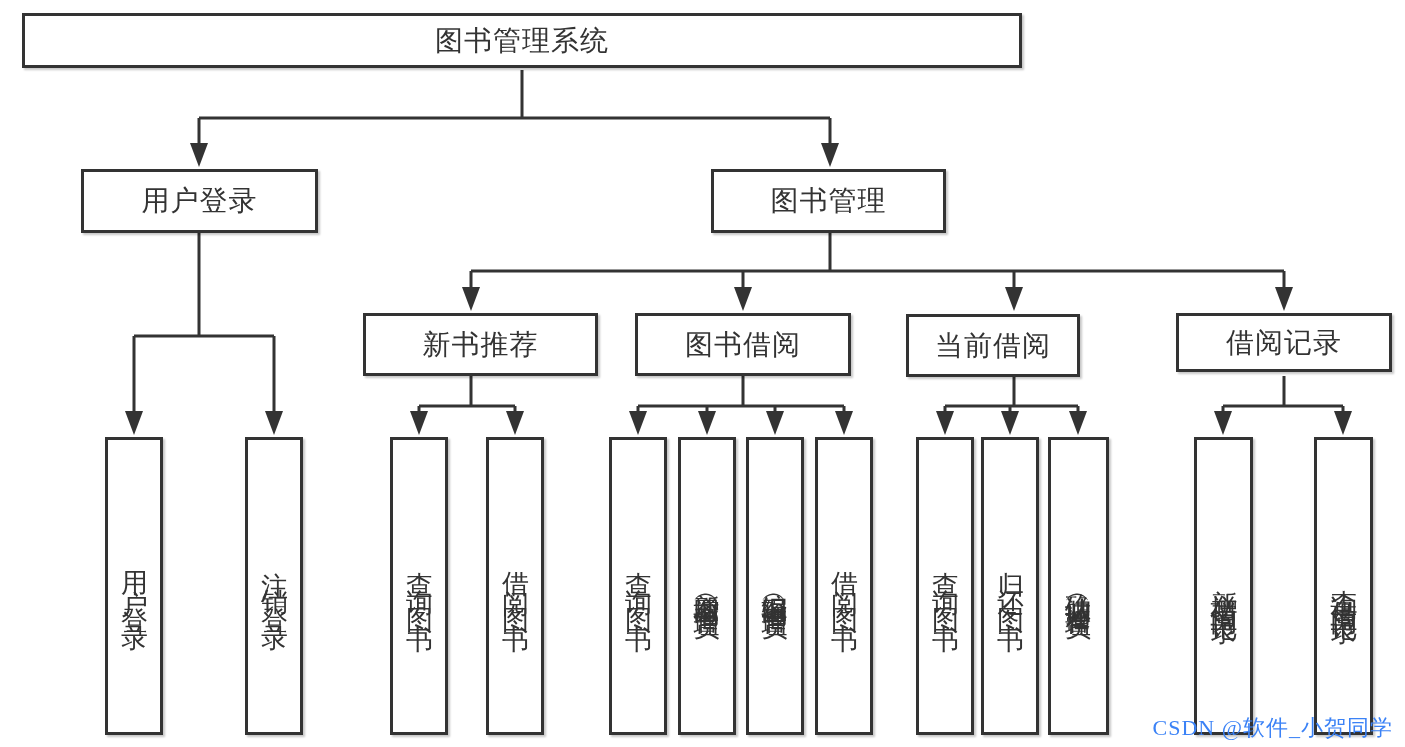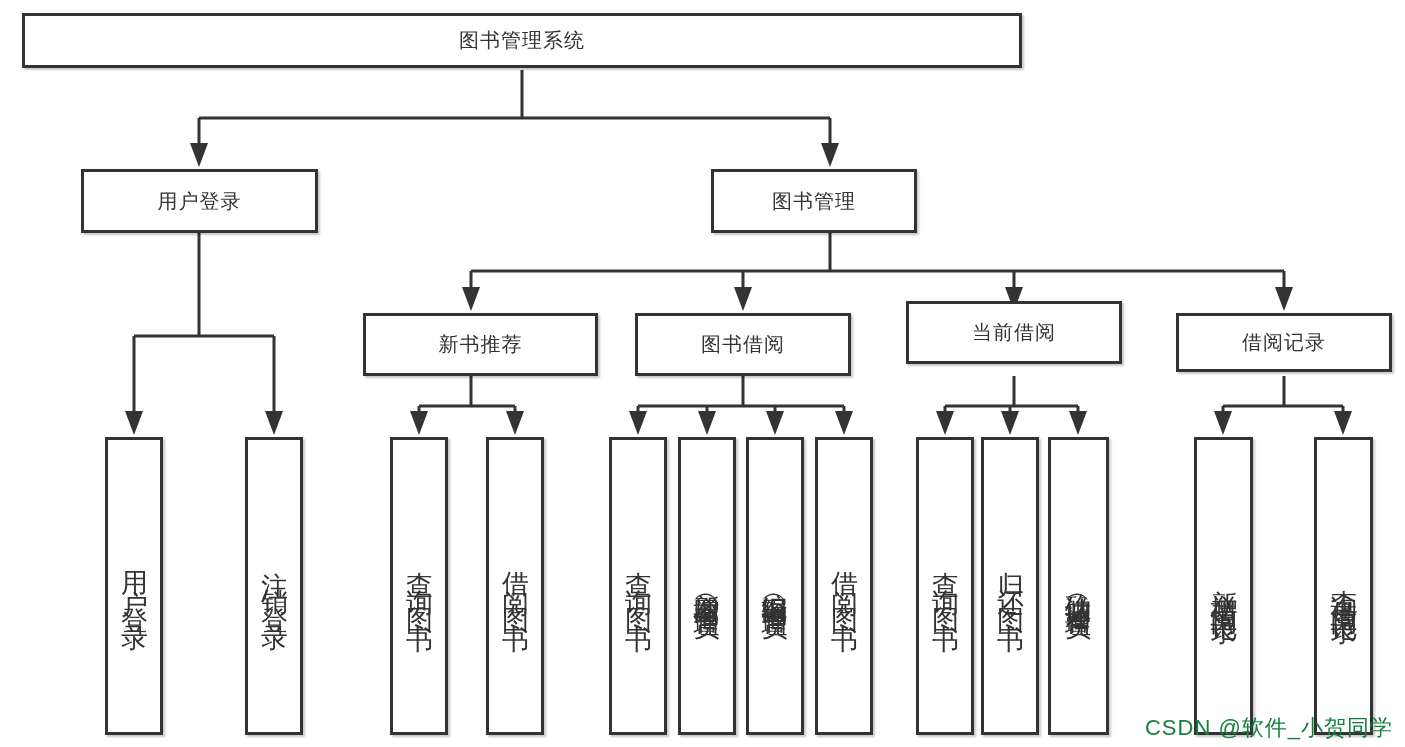--- a/index.html
+++ b/index.html
@@ -26,43 +26,43 @@
   .box {
     position: absolute;
     background: #ffffff;
     border: 3px solid #333333;
     box-shadow: 2px 2px 2px rgba(0,0,0,0.22);
     display: flex;
     align-items: center;
     justify-content: center;
     color: #333333;
     box-sizing: border-box;
-    font-size: 20px;
+    font-size: 28px;
     letter-spacing: 1px;
   }
   .leaf {
     font-size: 27px;
   }
   .leaf .vtext {
     writing-mode: vertical-rl;
     text-orientation: mixed;
     line-height: 1;
     white-space: nowrap;
   }
   .sp-wide .vtext { letter-spacing: 18px; }
   .sp-med  .vtext { letter-spacing: 6px;  }
   .sp-tight .vtext { letter-spacing: 3px; font-size: 26px; }
   .watermark {
     position: absolute;
     right: 12px;
     bottom: 4px;
     font-size: 22px;
-    color: #15803d;
+    color: #3b82f6;
     letter-spacing: 1px;
-    font-family: Liberation Sans, sans-serif;
+    font-family: Liberation Serif, serif;
   }
 </style>
 </head>
 <body>
 
 <div class="canvas">
 
   <svg class="connectors" viewBox="0 0 1405 747" xmlns="http://www.w3.org/2000/svg">
     <g stroke="#333333" stroke-width="3" fill="none">
 
@@ -102,25 +102,25 @@
       <polygon points="1001,411 1019,411 1010,435"></polygon>
       <polygon points="1069,411 1087,411 1078,435"></polygon>
       <polygon points="1214,411 1232,411 1223,435"></polygon>
       <polygon points="1334,411 1352,411 1343,435"></polygon>
     </g>
   </svg>
 
   <div class="box" style="left:22px; top:13px; width:1000px; height:55px;">图书管理系统</div>
 
   <div class="box" style="left:81px; top:169px; width:237px; height:64px;">用户登录</div>
-  <div class="box" style="left:711px; top:169px; width:206px; height:64px;">图书管理</div>
+  <div class="box" style="left:711px; top:169px; width:235px; height:64px;">图书管理</div>
 
   <div class="box" style="left:363px; top:313px; width:235px; height:63px;">新书推荐</div>
   <div class="box" style="left:635px; top:313px; width:216px; height:63px;">图书借阅</div>
-  <div class="box" style="left:906px; top:301px; width:216px; height:63px;">当前借阅</div>
+  <div class="box" style="left:906px; top:314px; width:174px; height:63px;">当前借阅</div>
   <div class="box" style="left:1176px; top:313px; width:216px; height:59px;">借阅记录</div>
 
   <div class="box leaf sp-wide" style="left:105px; top:437px; width:58px; height:298px;">
     <span class="vtext">用户登录</span>
   </div>
   <div class="box leaf sp-wide" style="left:245px; top:437px; width:58px; height:298px;">
     <span class="vtext">注销登录</span>
   </div>
 
   <div class="box leaf sp-wide" style="left:390px; top:437px; width:58px; height:298px;">

